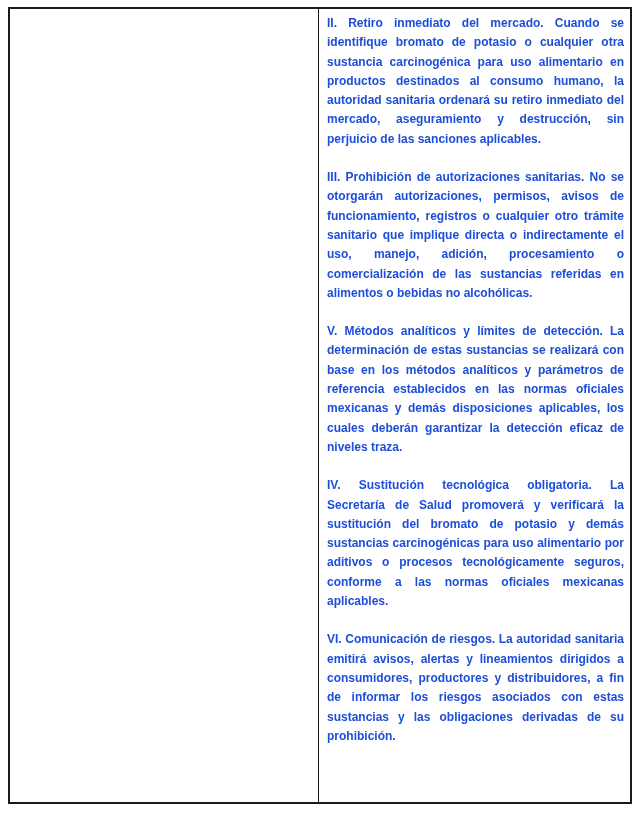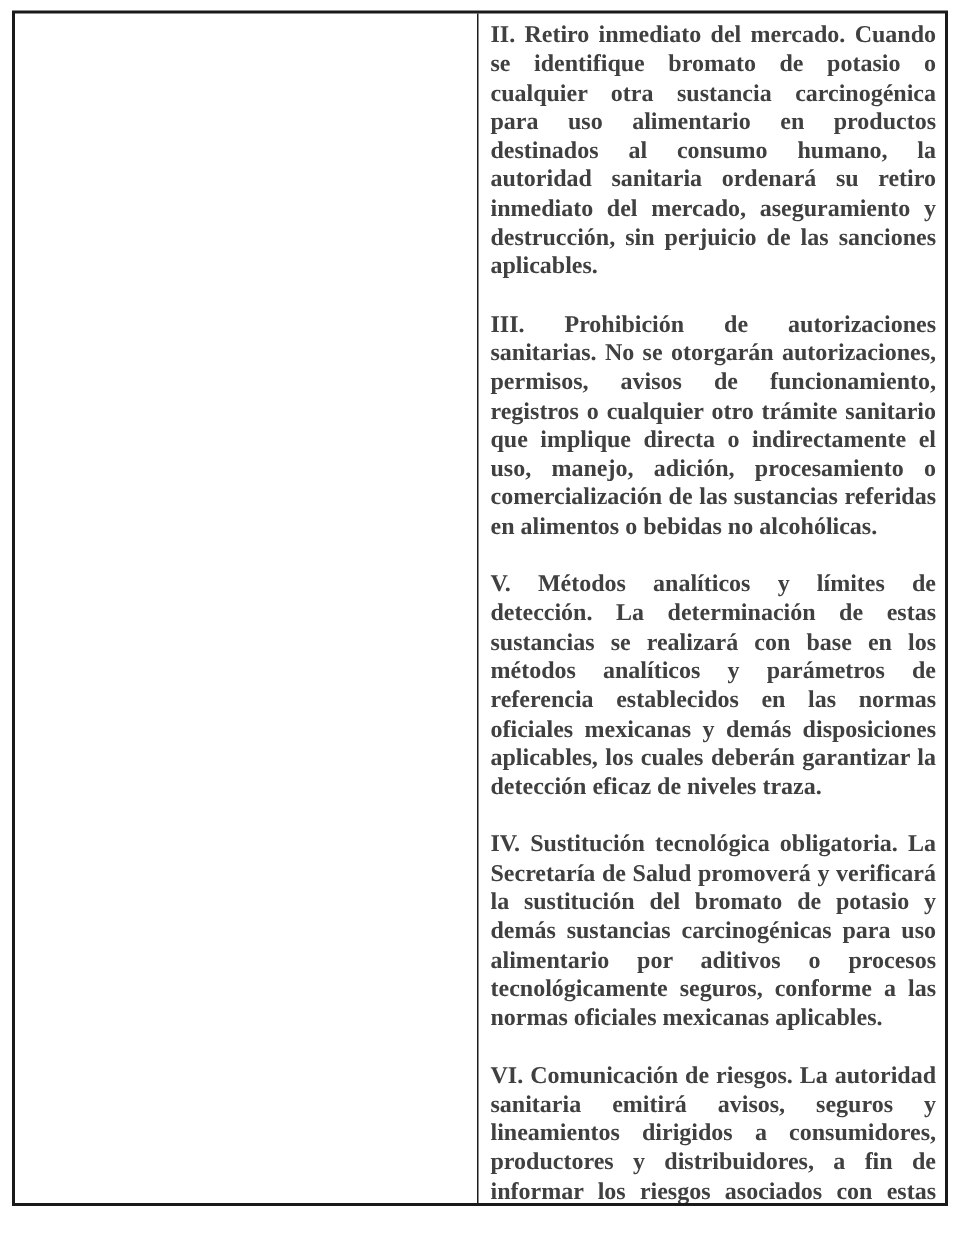--- a/index.html
+++ b/index.html
@@ -31,39 +31,39 @@
     flex: 0 0 308px;
     border-right: 1px solid #1a1a1a;
   }
   .cell-right {
     flex: 1 1 auto;
     padding: 5px 6px 5px 8px;
     overflow: hidden;
   }
   .cell-right p {
     margin: 0 0 19px 0;
-    font-family: Liberation Serif, serif;
+    font-family: Liberation Sans, sans-serif;
     font-weight: bold;
-    font-size: 16px;
+    font-size: 12px;
     line-height: 19.3px;
-    color: #404040;
+    color: #1d4ed8;
     text-align: justify;
     text-justify: inter-word;
   }
   .cell-right p:last-child {
     margin-bottom: 0;
   }
 </style>
 </head>
 <body>
 
 <div class="page">
   <div class="doc-table">
     <div class="cell-left"></div>
     <div class="cell-right">
       <p>II. Retiro inmediato del mercado. Cuando se identifique bromato de potasio o cualquier otra sustancia carcinogénica para uso alimentario en productos destinados al consumo humano, la autoridad sanitaria ordenará su retiro inmediato del mercado, aseguramiento y destrucción, sin perjuicio de las sanciones aplicables.</p>
       <p>III. Prohibición de autorizaciones sanitarias. No se otorgarán autorizaciones, permisos, avisos de funcionamiento, registros o cualquier otro trámite sanitario que implique directa o indirectamente el uso, manejo, adición, procesamiento o comercialización de las sustancias referidas en alimentos o bebidas no alcohólicas.</p>
       <p>V. Métodos analíticos y límites de detección. La determinación de estas sustancias se realizará con base en los métodos analíticos y parámetros de referencia establecidos en las normas oficiales mexicanas y demás disposiciones aplicables, los cuales deberán garantizar la detección eficaz de niveles traza.</p>
       <p>IV. Sustitución tecnológica obligatoria. La Secretaría de Salud promoverá y verificará la sustitución del bromato de potasio y demás sustancias carcinogénicas para uso alimentario por aditivos o procesos tecnológicamente seguros, conforme a las normas oficiales mexicanas aplicables.</p>
-      <p>VI. Comunicación de riesgos. La autoridad sanitaria emitirá avisos, seguros y lineamientos dirigidos a consumidores, productores y distribuidores, a fin de informar los riesgos asociados con estas sustancias y las obligaciones derivadas de su prohibición.</p>
+      <p>VI. Comunicación de riesgos. La autoridad sanitaria emitirá avisos, alertas y lineamientos dirigidos a consumidores, productores y distribuidores, a fin de informar los riesgos asociados con estas sustancias y las obligaciones derivadas de su prohibición.</p>
     </div>
   </div>
 </div>
 
 </body></html>

